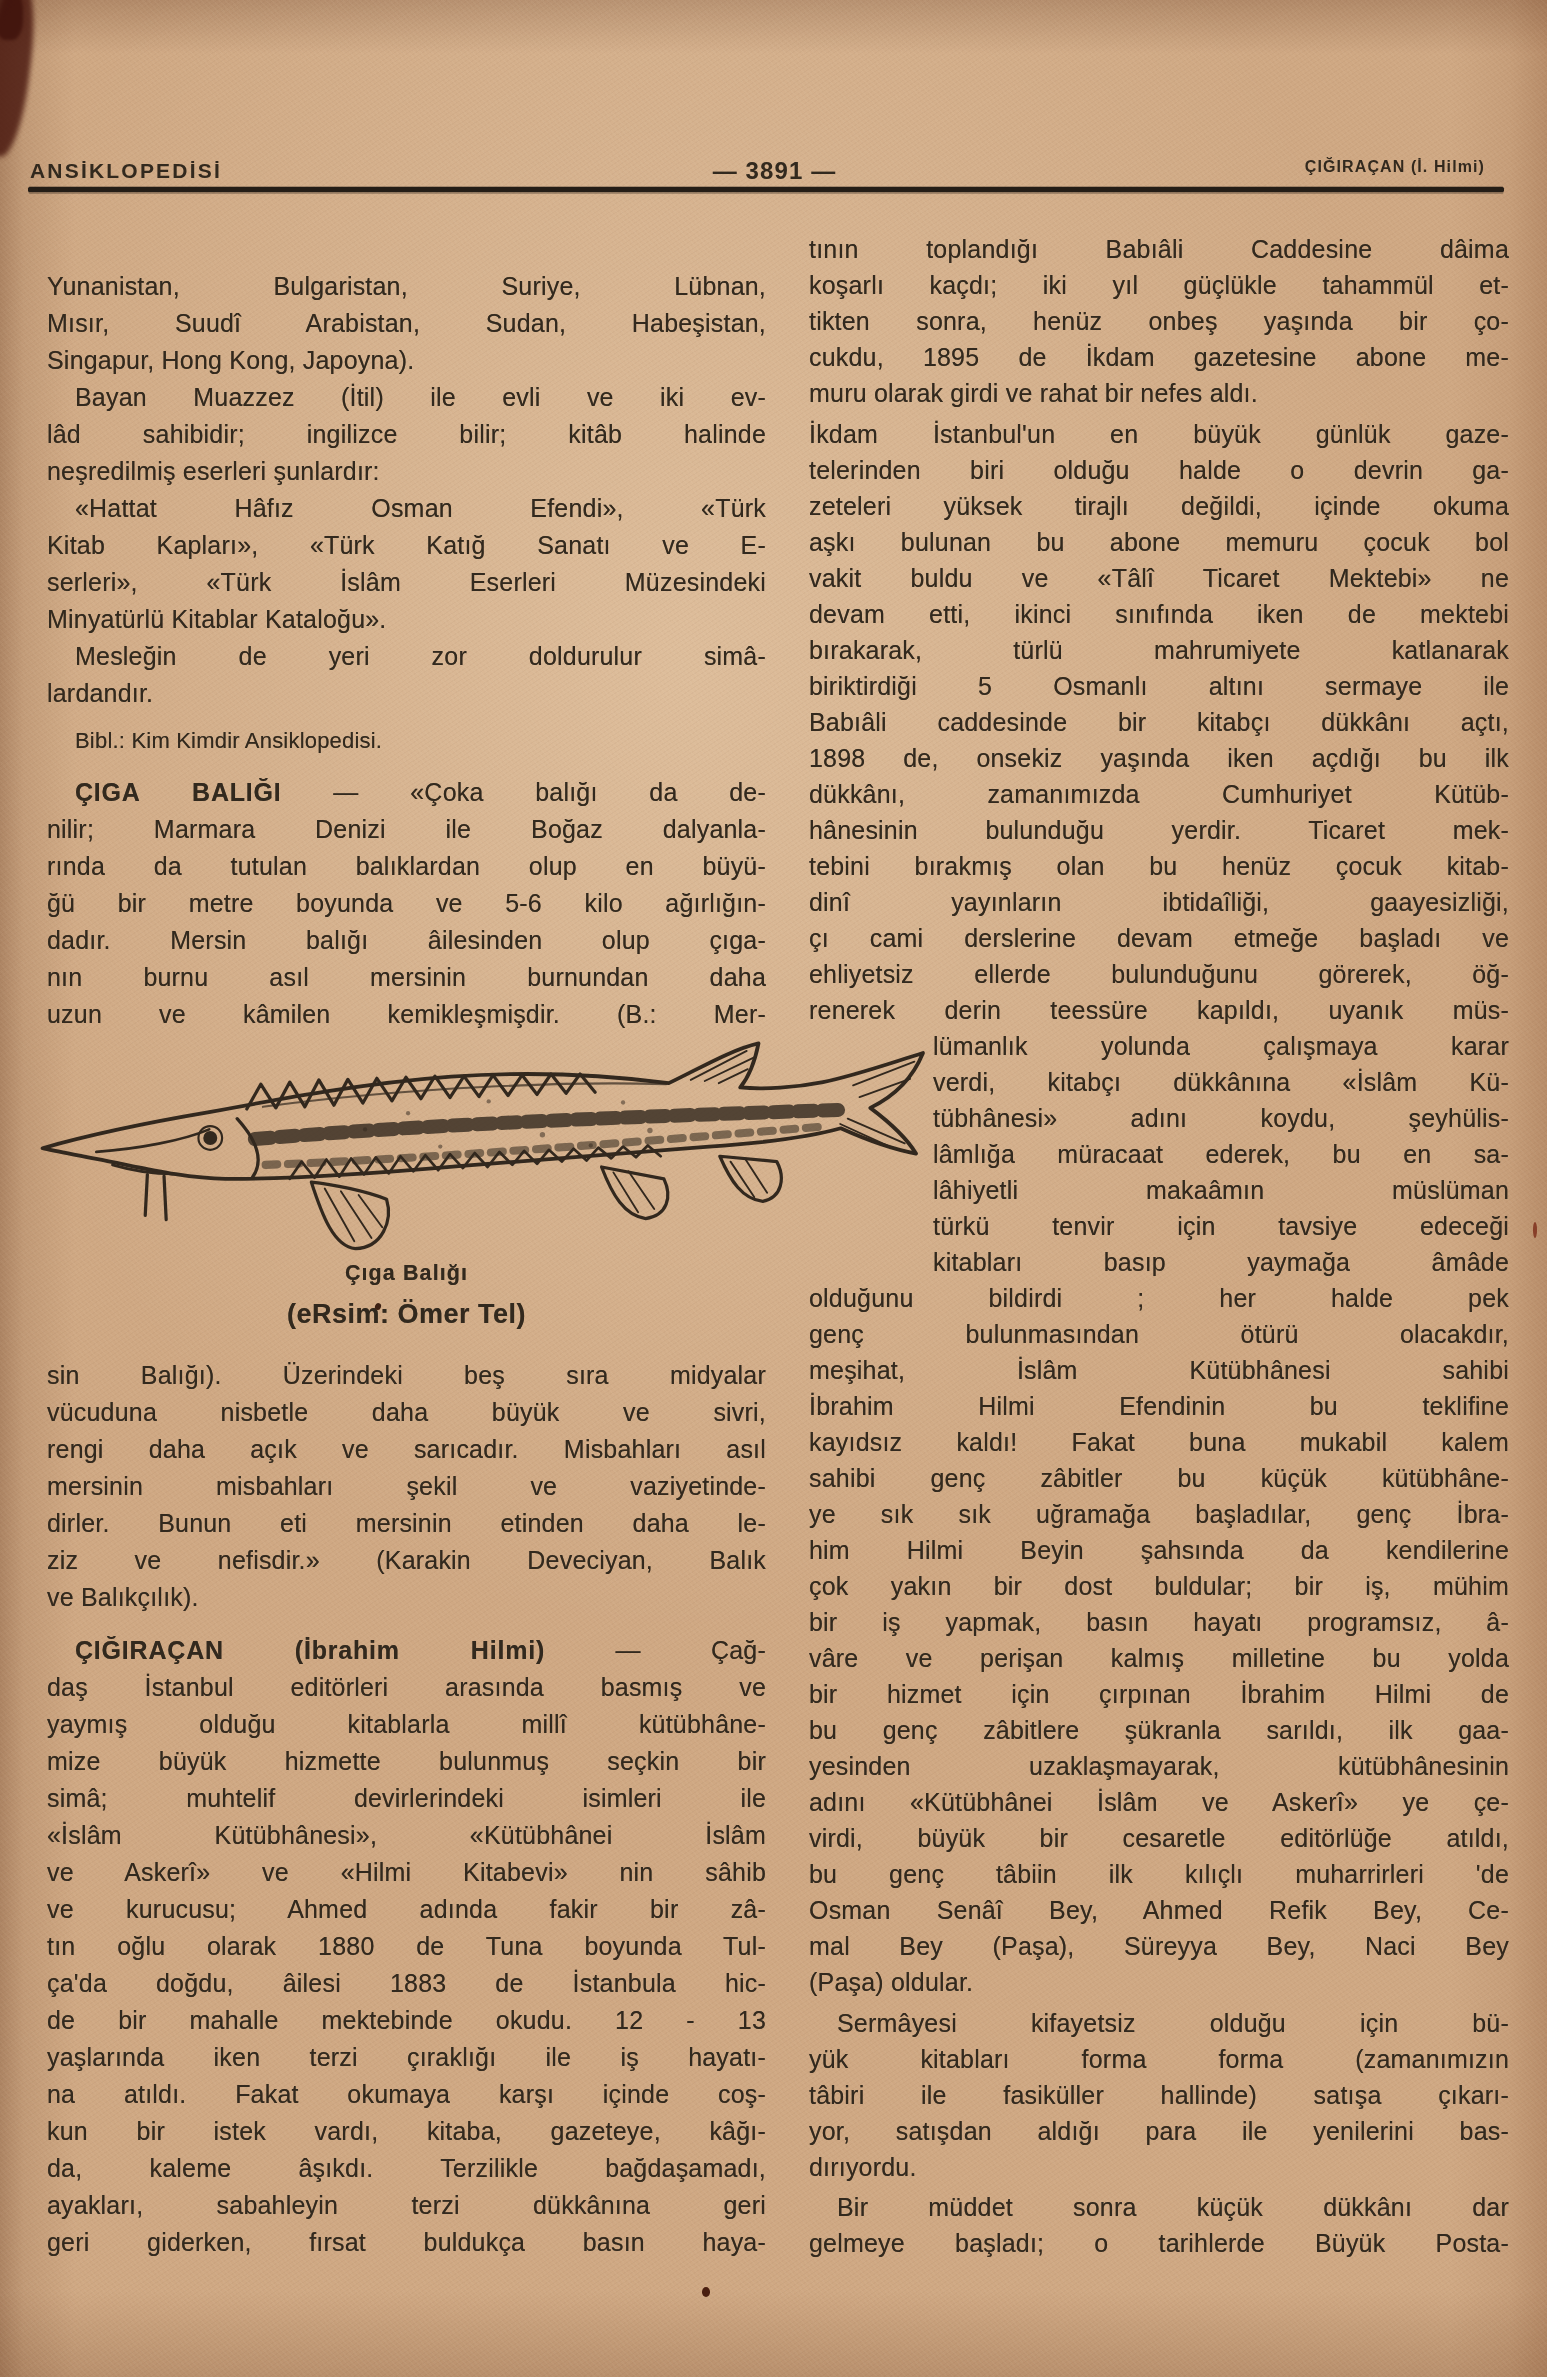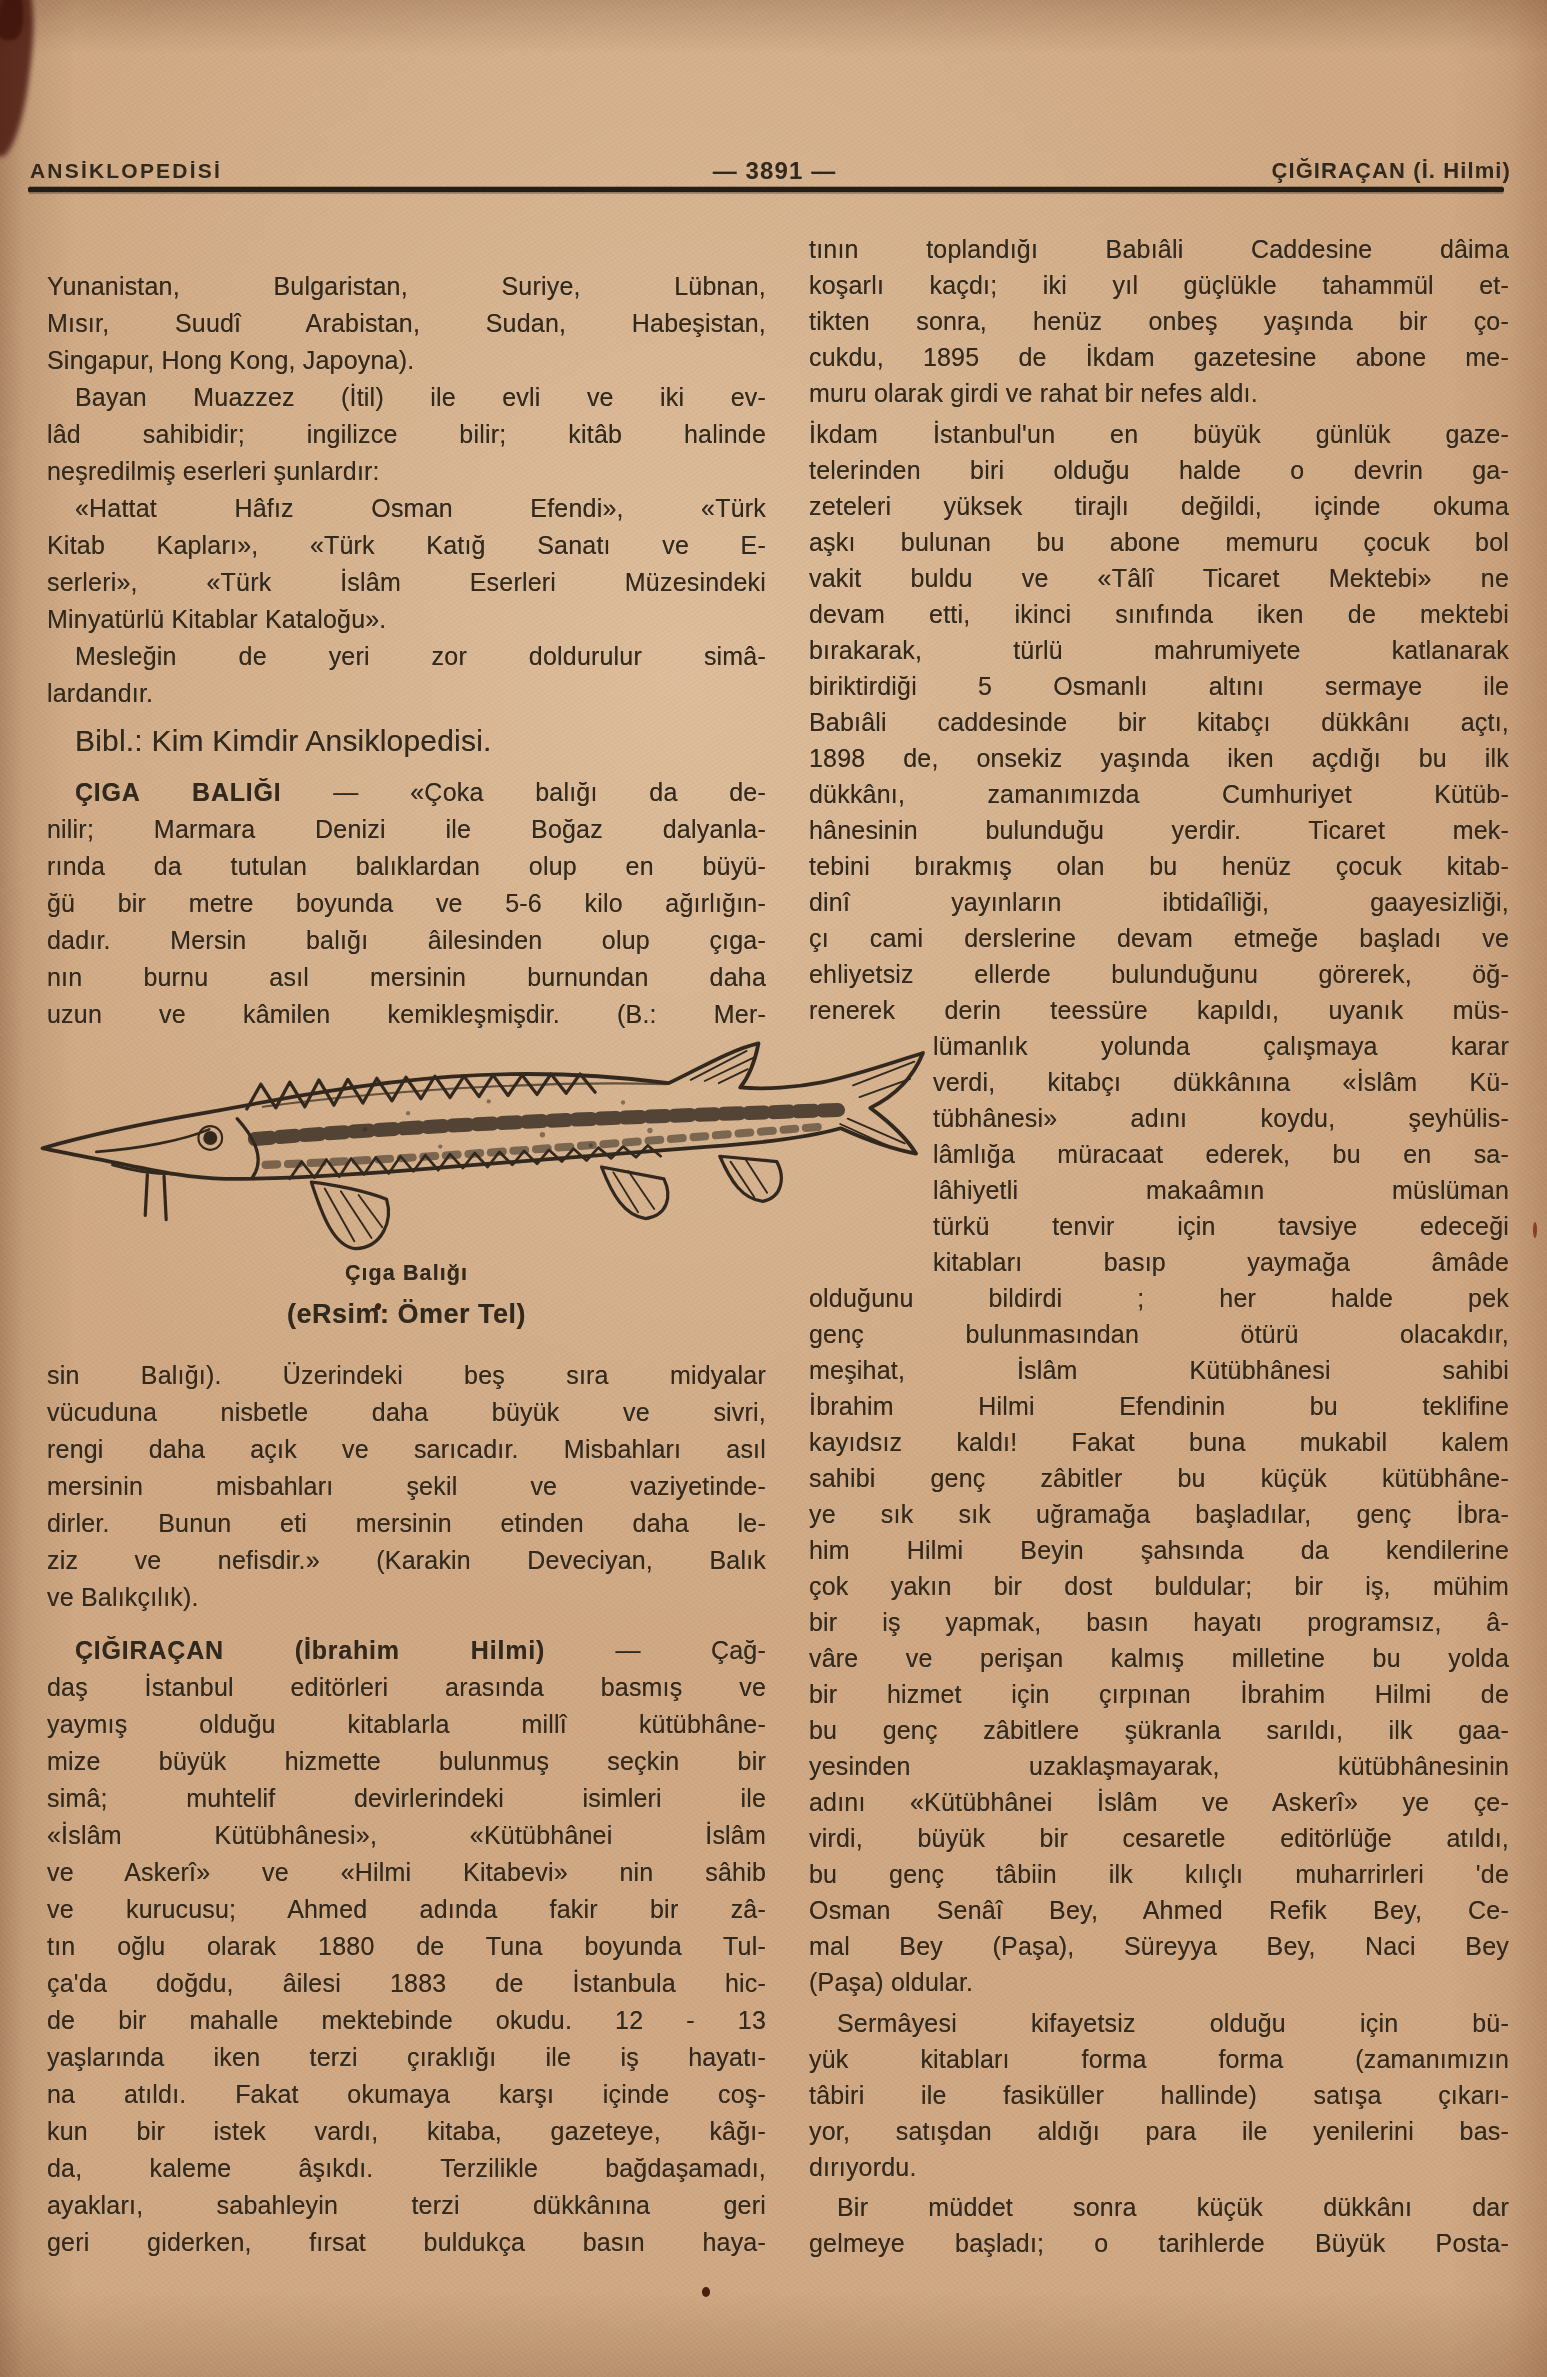--- a/index.html
+++ b/index.html
@@ -23,36 +23,36 @@
     position:absolute;left:-12px;top:-21.5px;width:42px;height:178px;
     background:#46140c;border-radius:45%;filter:blur(2.7px);opacity:.8;
     transform:rotate(7deg);
   }
   .corner-blotch2{
     position:absolute;left:-5.4px;top:-9.7px;width:28px;height:50px;
     background:#3c100a;border-radius:40%;filter:blur(1.6px);opacity:.75;
   }
   .hdr-left{position:absolute;left:30px;top:159px;font-size:21px;font-weight:bold;letter-spacing:2.2px;}
   .hdr-center{position:absolute;left:694px;top:157px;width:161px;text-align:center;font-size:24px;font-weight:bold;letter-spacing:1.1px;}
-  .hdr-right{position:absolute;right:36px;top:158px;font-size:22px;font-weight:bold;letter-spacing:1.1px;}
+  .hdr-right{position:absolute;right:62px;top:158px;font-size:16px;font-weight:bold;letter-spacing:1.1px;}
   .rule{
     position:absolute;left:28px;top:187px;width:1476px;height:5.4px;
     background:#241d16;border-radius:1.6px;
     box-shadow:0 2.2px 0 -0.5px rgba(36,29,22,.38), 0 -2.2px 0 -1.1px rgba(36,29,22,.28);
   }
   .col{position:absolute;font-size:25px;}
   .col-left{left:47px;top:268px;width:719px;line-height:37px;}
   .col-right{left:809px;top:231px;width:700px;line-height:36px;}
   .line{
     text-align:justify;text-align-last:justify;
     letter-spacing:0.2px;
     text-shadow:0 0 0.5px rgba(50,41,30,.55);
   }
   .line.last{text-align-last:left;}
-  .line.small{font-size:30px;}
+  .line.small{font-size:22px;}
   .line b{font-weight:bold;letter-spacing:0.8px;}
   .figure{position:relative;height:319px;margin-top:5.4px;overflow:visible;}
   .figure svg{position:absolute;left:-16px;top:0;display:block;overflow:visible;}
   .cap{position:absolute;left:0;width:100%;text-align:center;font-weight:bold;
        text-shadow:0 0 0.5px rgba(50,41,30,.55);}
   .cap1{top:217px;font-size:21.5px;letter-spacing:1.1px;}
   .cap2{top:258px;font-size:27px;letter-spacing:0.5px;}
   .speck{position:absolute;background:#3c2013;border-radius:50%;}
   .speck.s1{left:375px;top:1303px;width:6px;height:7px;transform:rotate(20deg);}
   .speck.s2{left:702px;top:2287px;width:8px;height:9.7px;background:#4a1f10;}

